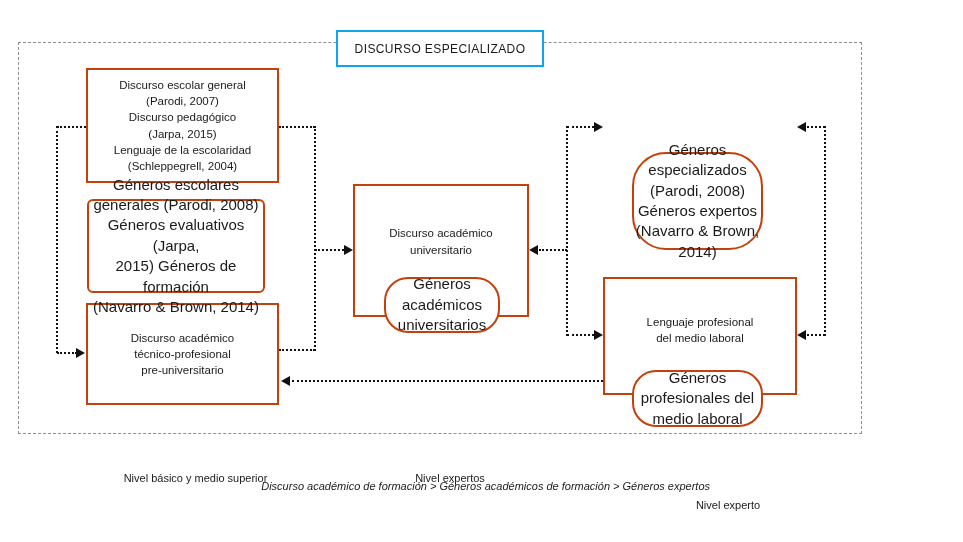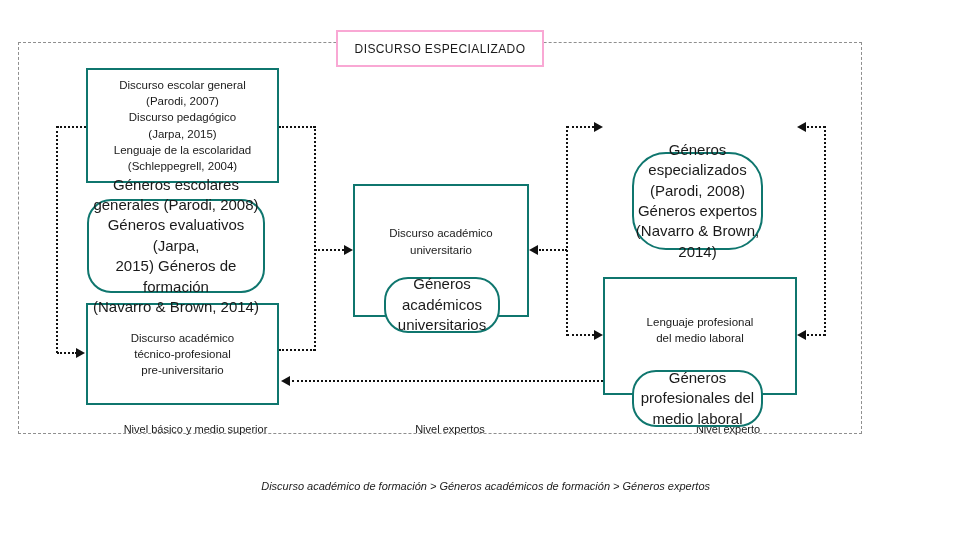--- a/index.html
+++ b/index.html
@@ -6,39 +6,39 @@
   .stage {
     position:relative; width:963px; height:542px; background:#ffffff;
     font-family:"Liberation Sans", sans-serif; color:#1a1a1a;
   }
   .dashed-frame {
     position:absolute; left:18px; top:42px; width:844px; height:392px;
     border:1px dashed #8f8f8f; box-sizing:border-box;
   }
   .title-box {
     position:absolute; left:336px; top:30px; width:208px; height:37px;
-    background:#ffffff; border:2px solid #f9a8d4; box-sizing:border-box;
+    background:#ffffff; border:2px solid #0ea5e9; box-sizing:border-box;
     display:flex; align-items:center; justify-content:center;
     font-size:12px; letter-spacing:0.4px; z-index:4;
   }
   .node {
-    position:absolute; background:#ffffff; border:2px solid #0f766e;
+    position:absolute; background:#ffffff; border:2px solid #c2410c;
     box-sizing:border-box; display:flex; align-items:center; justify-content:center;
     text-align:center; white-space:pre-line; font-size:11.5px; line-height:1.42; z-index:2;
   }
   .rounded { z-index:3; line-height:1.36; font-size:15px; }
-  .r30 { border-radius:24px; }
+  .r30 { border-radius:6px; }
   .r24 { border-radius:24px; }
   .r34 { border-radius:34px; }
   .dot-h { position:absolute; height:0; border-top:2px dotted #111; z-index:1; }
   .dot-v { position:absolute; width:0;  border-left:2px dotted #111; z-index:1; }
   .arr { position:absolute; width:0; height:0; z-index:3; }
   .arr.right { border-top:5px solid transparent; border-bottom:5px solid transparent; border-left:9px solid #111; }
   .arr.left  { border-top:5px solid transparent; border-bottom:5px solid transparent; border-right:9px solid #111; }
-  .lvl-label { position:absolute; top:423px; font-size:11px; text-align:center; }
+  .lvl-label { position:absolute; top:472px; font-size:11px; text-align:center; }
   .caption {
     position:absolute; left:170px; top:480px; width:540px;
     font-size:11px; font-style:italic; text-align:right;
   }
 </style>
 </head>
 <body>
 
 <div class="stage">
 
@@ -110,17 +110,17 @@
   <div class="arr right" style="left:594px; top:330px;"></div>
 
   <div class="dot-v" style="left:824px; top:126px; height:210px;"></div>
   <div class="dot-h" style="left:807px; top:126px; width:18px;"></div>
   <div class="arr left" style="left:797px; top:122px;"></div>
   <div class="dot-h" style="left:807px; top:334px; width:18px;"></div>
   <div class="arr left" style="left:797px; top:330px;"></div>
 
   <div class="lvl-label" style="left:98px; width:195px;">Nivel básico y medio superior</div>
   <div class="lvl-label" style="left:375px; width:150px;">Nivel expertos</div>
-  <div class="lvl-label" style="left:653px; width:150px;">Nivel experto</div>
+  <div class="lvl-label" style="left:653px; width:150px;margin-top:27px;">Nivel experto</div>
 
   <div class="caption">Discurso académico de formación &gt; Géneros académicos de formación &gt; Géneros expertos</div>
 
 </div>
 
 </body></html>

